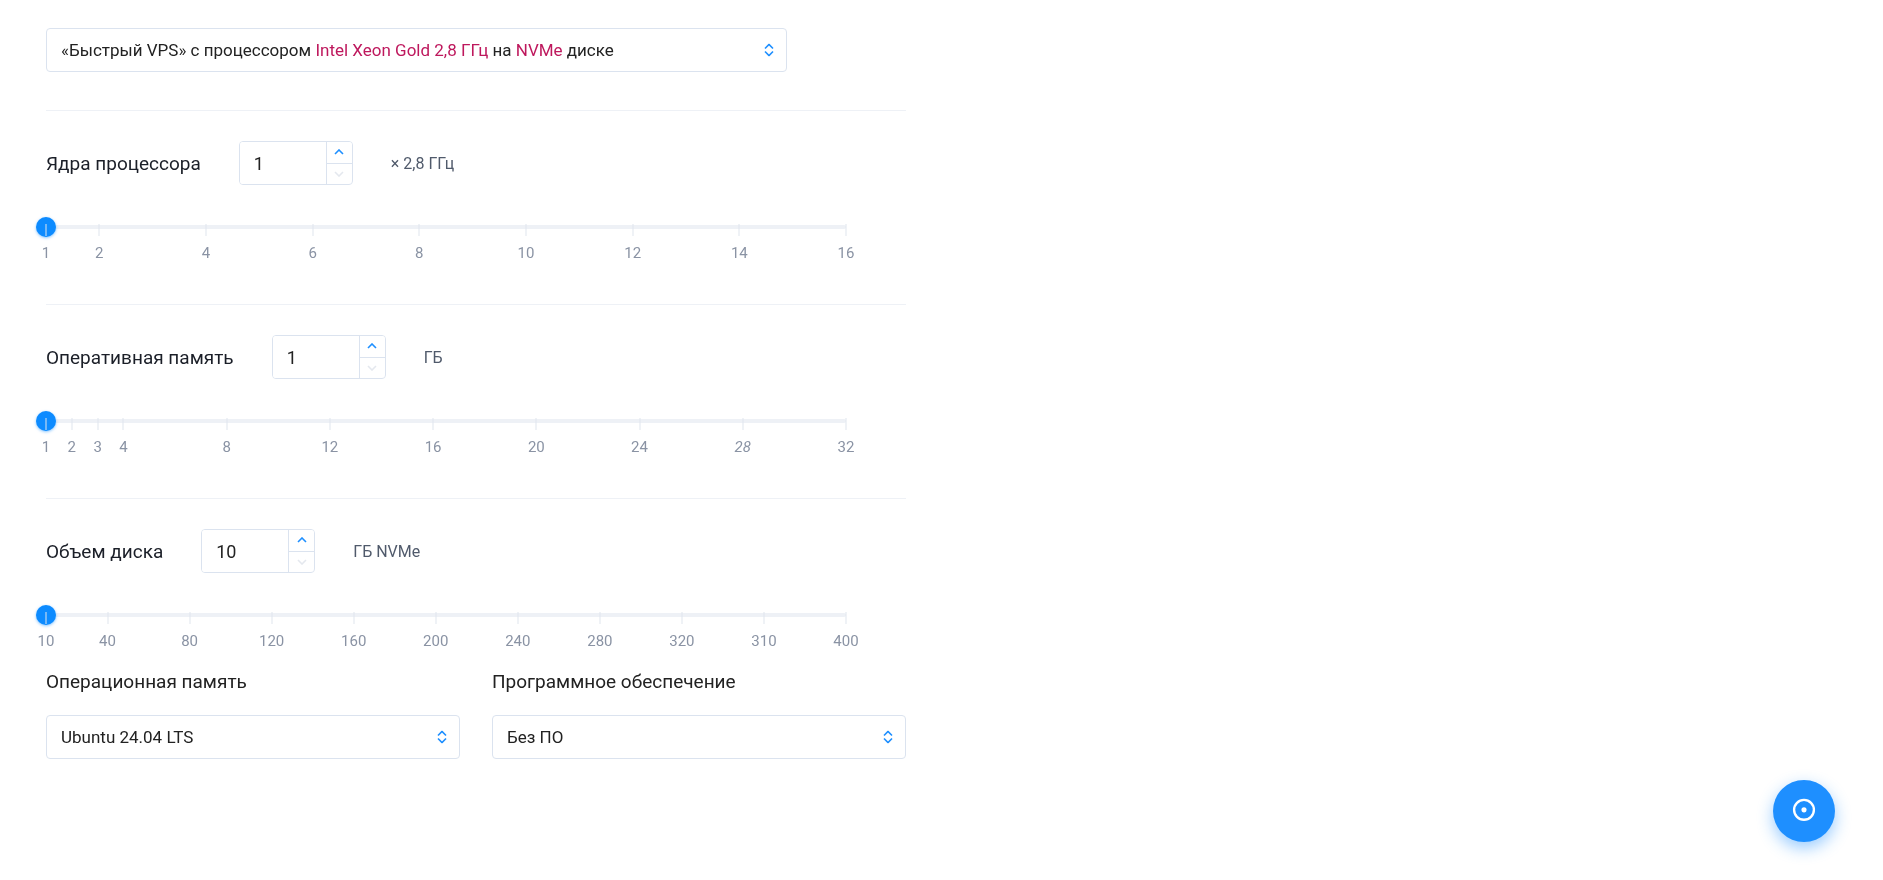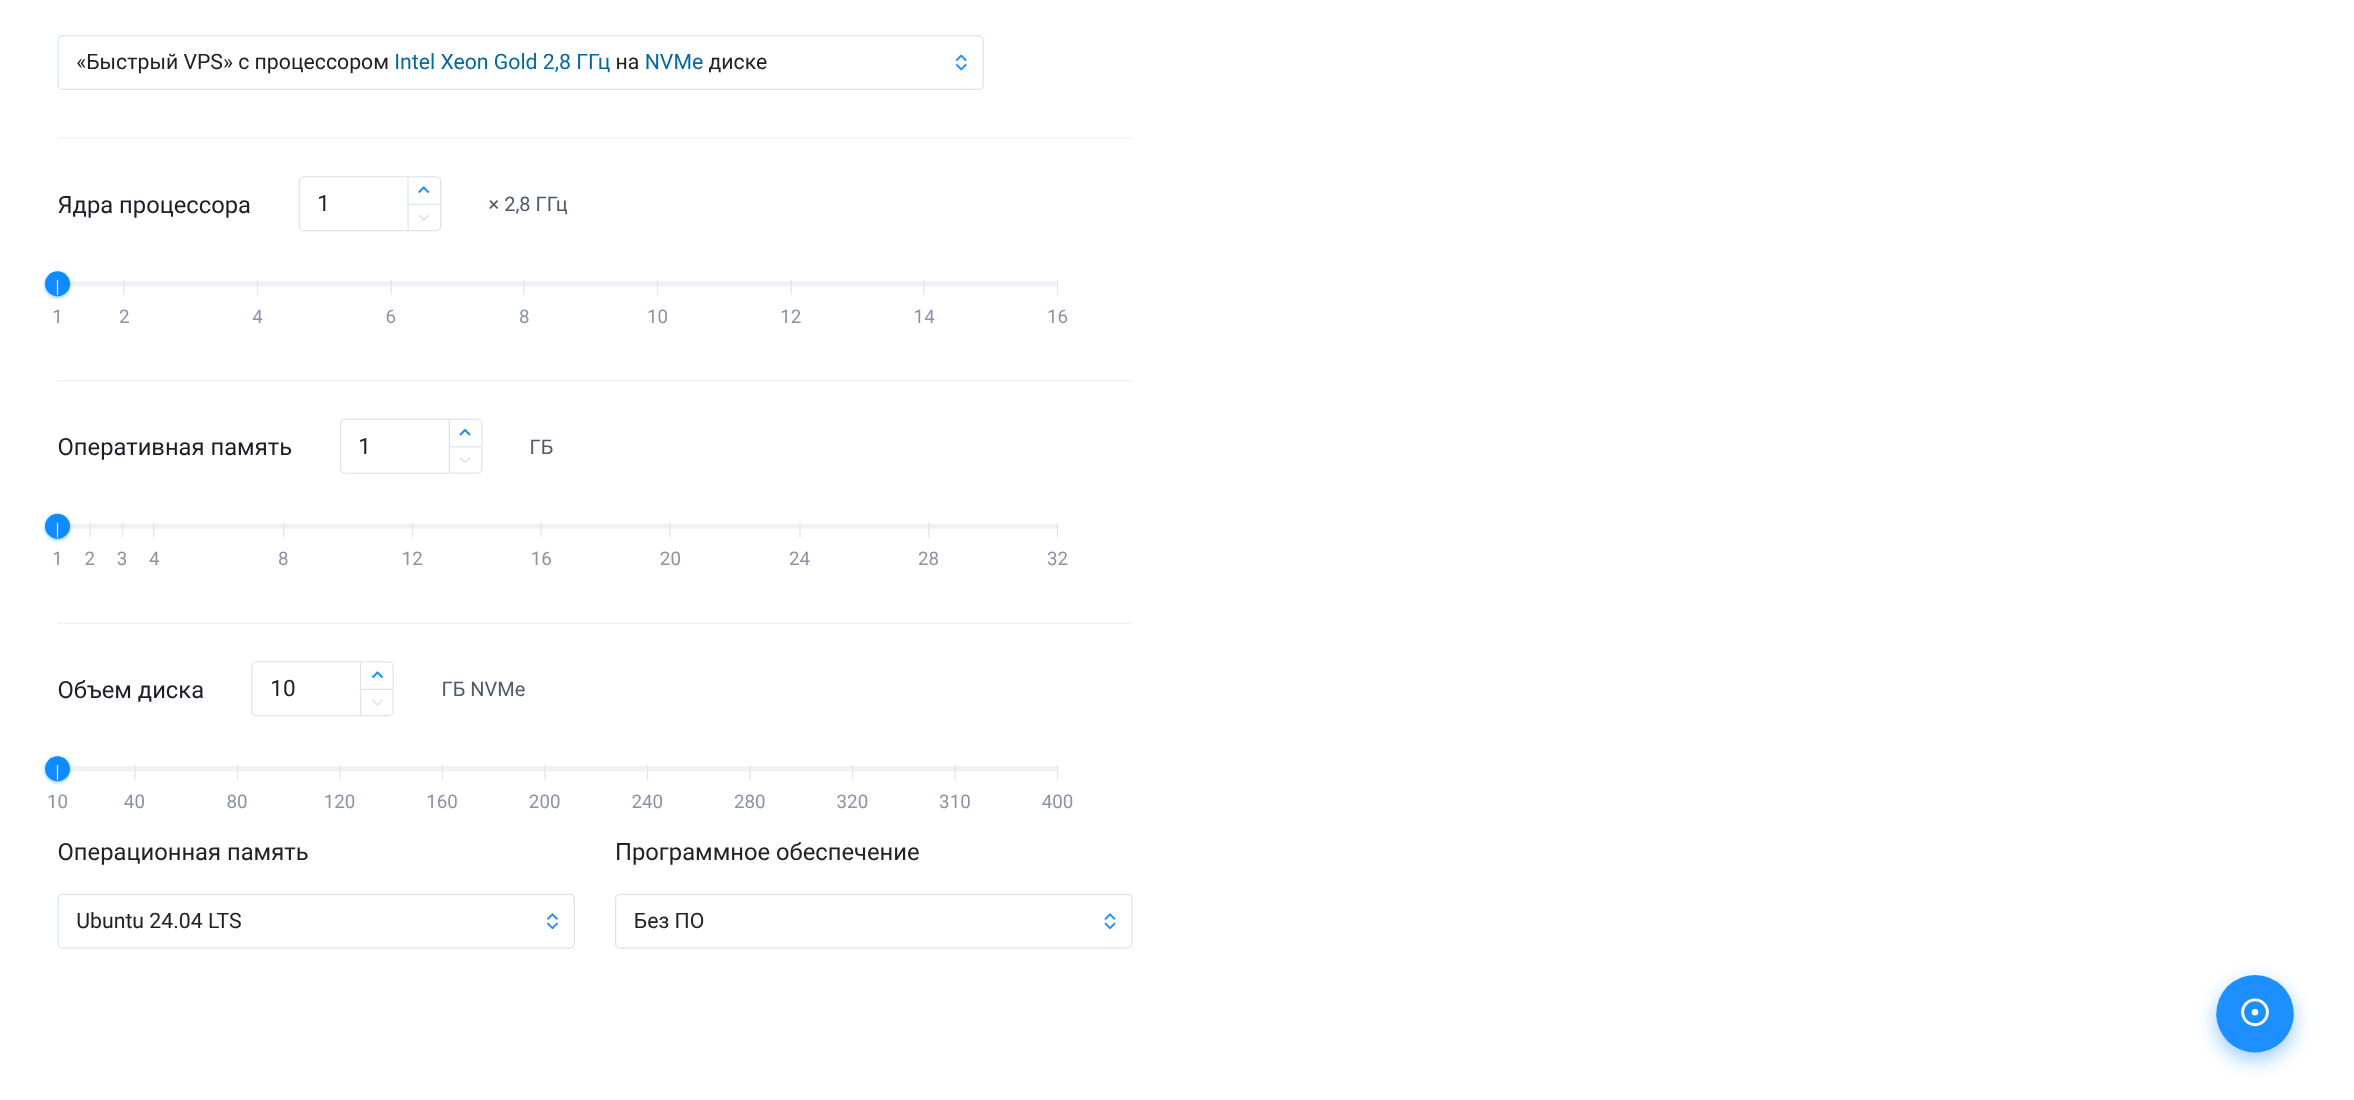--- a/index.html
+++ b/index.html
@@ -33,21 +33,21 @@
     display:flex;
     align-items:center;
     padding:0 44px 0 14px;
     cursor:pointer;
     background:#fff;
     font-size:17px;
     user-select:none;
   }
   .select .seg{ white-space:pre; }
   .seg-plain{ color:#222; }
-  .seg-brand{ color:#0369a1; font-weight:400; }
+  .seg-brand{ color:#be185d; font-weight:400; }
   .select .caret{
     position:absolute;
     right:12px;
     top:50%;
     transform:translateY(-50%);
     display:flex;
     flex-direction:column;
     gap:1px;
   }
   .caret svg{ display:block; }
@@ -302,21 +302,21 @@
     <div class="slider-labels" id="ram-labels" style="width:800px;">
         <div class="lbl" style="left: 0%;">1</div>
         <div class="lbl" style="left: 3.22581%;">2</div>
         <div class="lbl" style="left: 6.45161%;">3</div>
         <div class="lbl" style="left: 9.67742%;">4</div>
         <div class="lbl" style="left: 22.5806%;">8</div>
         <div class="lbl" style="left: 35.4839%;">12</div>
         <div class="lbl" style="left: 48.3871%;">16</div>
         <div class="lbl" style="left: 61.2903%;">20</div>
         <div class="lbl" style="left: 74.1935%; text-align: right;">24</div>
-        <div class="lbl" style="left: 87.0968%;">28</div>
+        <div class="lbl" style="left: 87.0968%; font-style: italic;">28</div>
         <div class="lbl" style="left: 100%;">32</div>
       </div>
   </div>
 
   <hr class="divider">
 
   <div class="row-head">
     <span class="title">Объем диска</span>
     <div class="stepper">
       <input type="text" value="10" style="">

